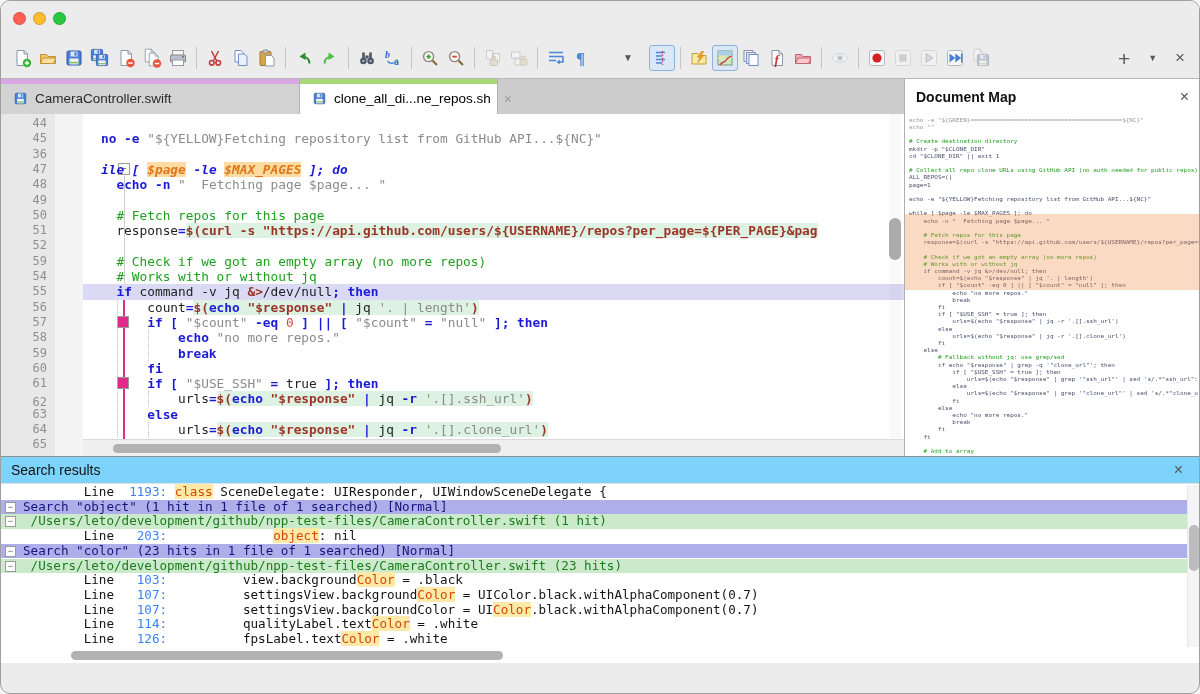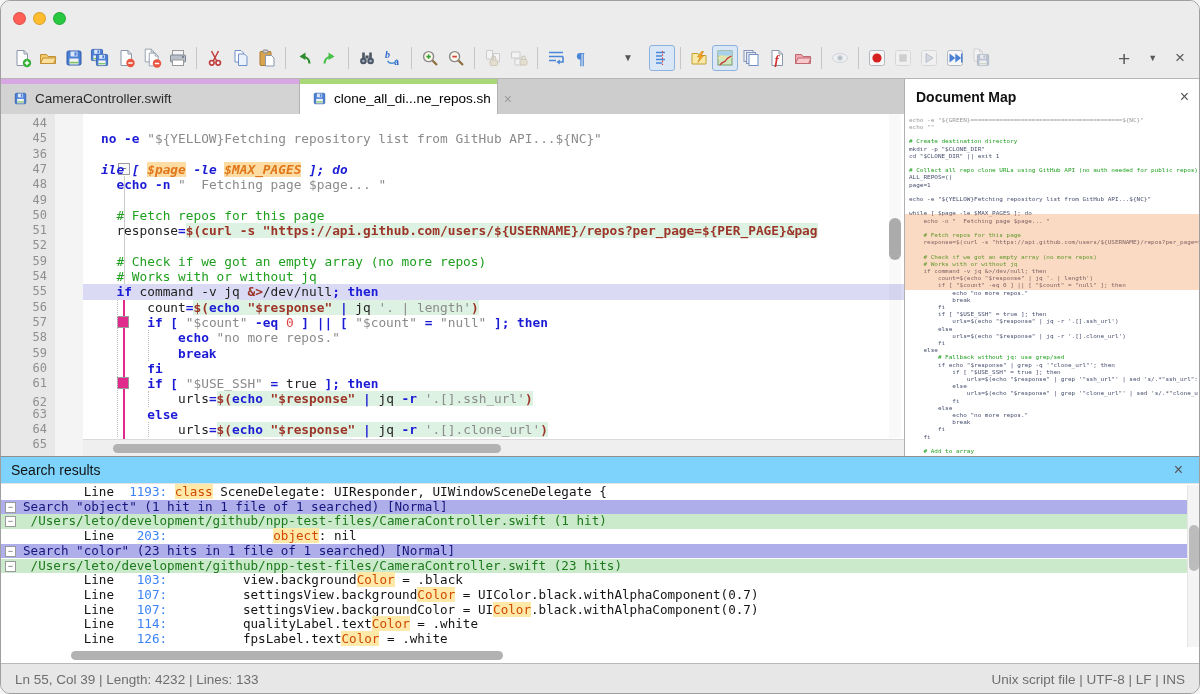--- a/index.html
+++ b/index.html
@@ -503,18 +503,14 @@
       </div>
     <div class="s-hthumb"></div>
     <div class="s-vtrack"></div>
     <div class="s-vthumb"></div>
   <div class="s-fold" style="top: 44.7px;">−</div>
       <div class="s-fold" style="top: 59.4px;">−</div>
       <div class="s-fold" style="top: 88.8px;">−</div>
       <div class="s-fold" style="top: 103.5px;">−</div>
     </div>
 
-  <div class="statusbar">
-    <span class="left">Ln 55, Col 39  |  Length: 4232  |  Lines: 133</span>
-    <span class="right">Unix script file  |  UTF-8  |  LF  |  INS</span>
-  </div>
 
 </div>
 
 </body></html>

